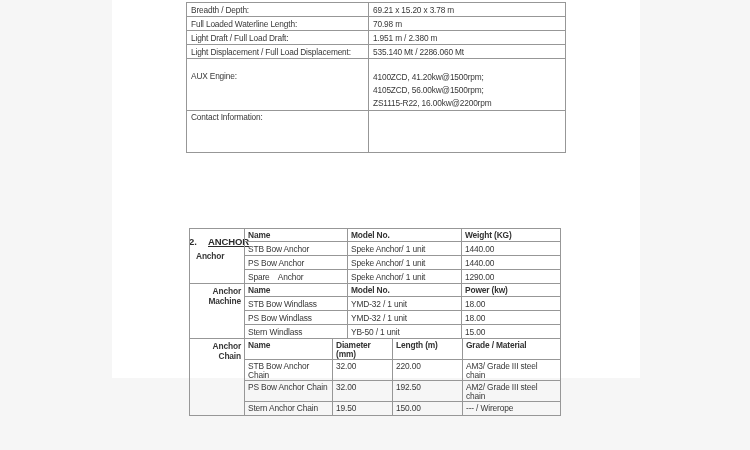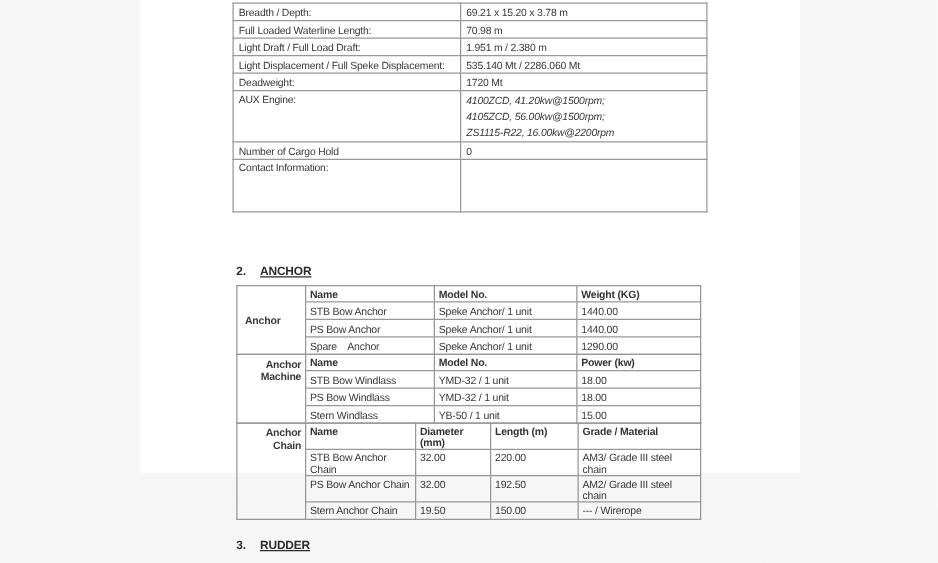--- a/index.html
+++ b/index.html
@@ -20,29 +20,29 @@
   .t1{
     position:absolute;left:74px;top:2px;width:379px;
   }
   .t1 td{
     border:1px solid #979797;
     font-size:8.3px;letter-spacing:-0.15px;color:#383838;
     padding:0 4px;vertical-align:middle;white-space:nowrap;
   }
   .t1 tr{height:14px;}
   .t1 tr.aux{height:41px;}
-  .t1 tr.aux td{vertical-align:top;padding-top:1px;}
+  .t1 tr.aux td{vertical-align:top;padding-top:12px;}
   .t1 tr.contact{height:42px;}
   .t1 tr.contact td{vertical-align:top;padding-top:1px;margin-top:36px;}
-  .aux-line{line-height:13px;font-style:italic;}
+  .aux-line{line-height:13px;}
 
   
   .heading{
     position:absolute;font-size:9.5px;font-weight:bold;color:#2b2b2b;
-    letter-spacing:-0.1px;white-space:nowrap;
+    letter-spacing:-0.1px;white-space:nowrap;margin-top:24px;
   }
   .heading .num{display:inline-block;width:19px;}
   .heading .ttl{text-decoration:underline;}
   #heading-anchor{left:77px;top:212px;}
   #heading-rudder{left:77px;top:431px;}
 
   
   .t2{position:absolute;left:77px;width:371px;}
   .t2 td{
     border:1px solid #979797;
@@ -82,39 +82,31 @@
       </tr>
       <tr>
         <td>Full Loaded Waterline Length:</td>
         <td>70.98 m</td>
       </tr>
       <tr>
         <td>Light Draft / Full Load Draft:</td>
         <td>1.951 m / 2.380 m</td>
       </tr>
       <tr>
-        <td>Light Displacement / Full Speke Displacement:</td>
+        <td>Light Displacement / Full Load Displacement:</td>
         <td>535.140 Mt / 2286.060 Mt</td>
-      </tr>
-      <tr>
-        <td>Deadweight:</td>
-        <td>1720 Mt</td>
       </tr>
       <tr class="aux">
         <td>AUX Engine:</td>
         <td>
           <div class="aux-line">4100ZCD, 41.20kw@1500rpm;</div>
           <div class="aux-line">4105ZCD, 56.00kw@1500rpm;</div>
           <div class="aux-line">ZS1115-R22, 16.00kw@2200rpm</div>
         </td>
       </tr>
-      <tr>
-        <td>Number of Cargo Hold</td>
-        <td>0</td>
-      </tr>
       <tr class="contact">
         <td>Contact Information:</td>
         <td></td>
       </tr>
     </tbody>
       </table>
 
     <div class="heading" id="heading-anchor">
       <span class="num">2.</span><span class="ttl">ANCHOR</span>
     </div>

